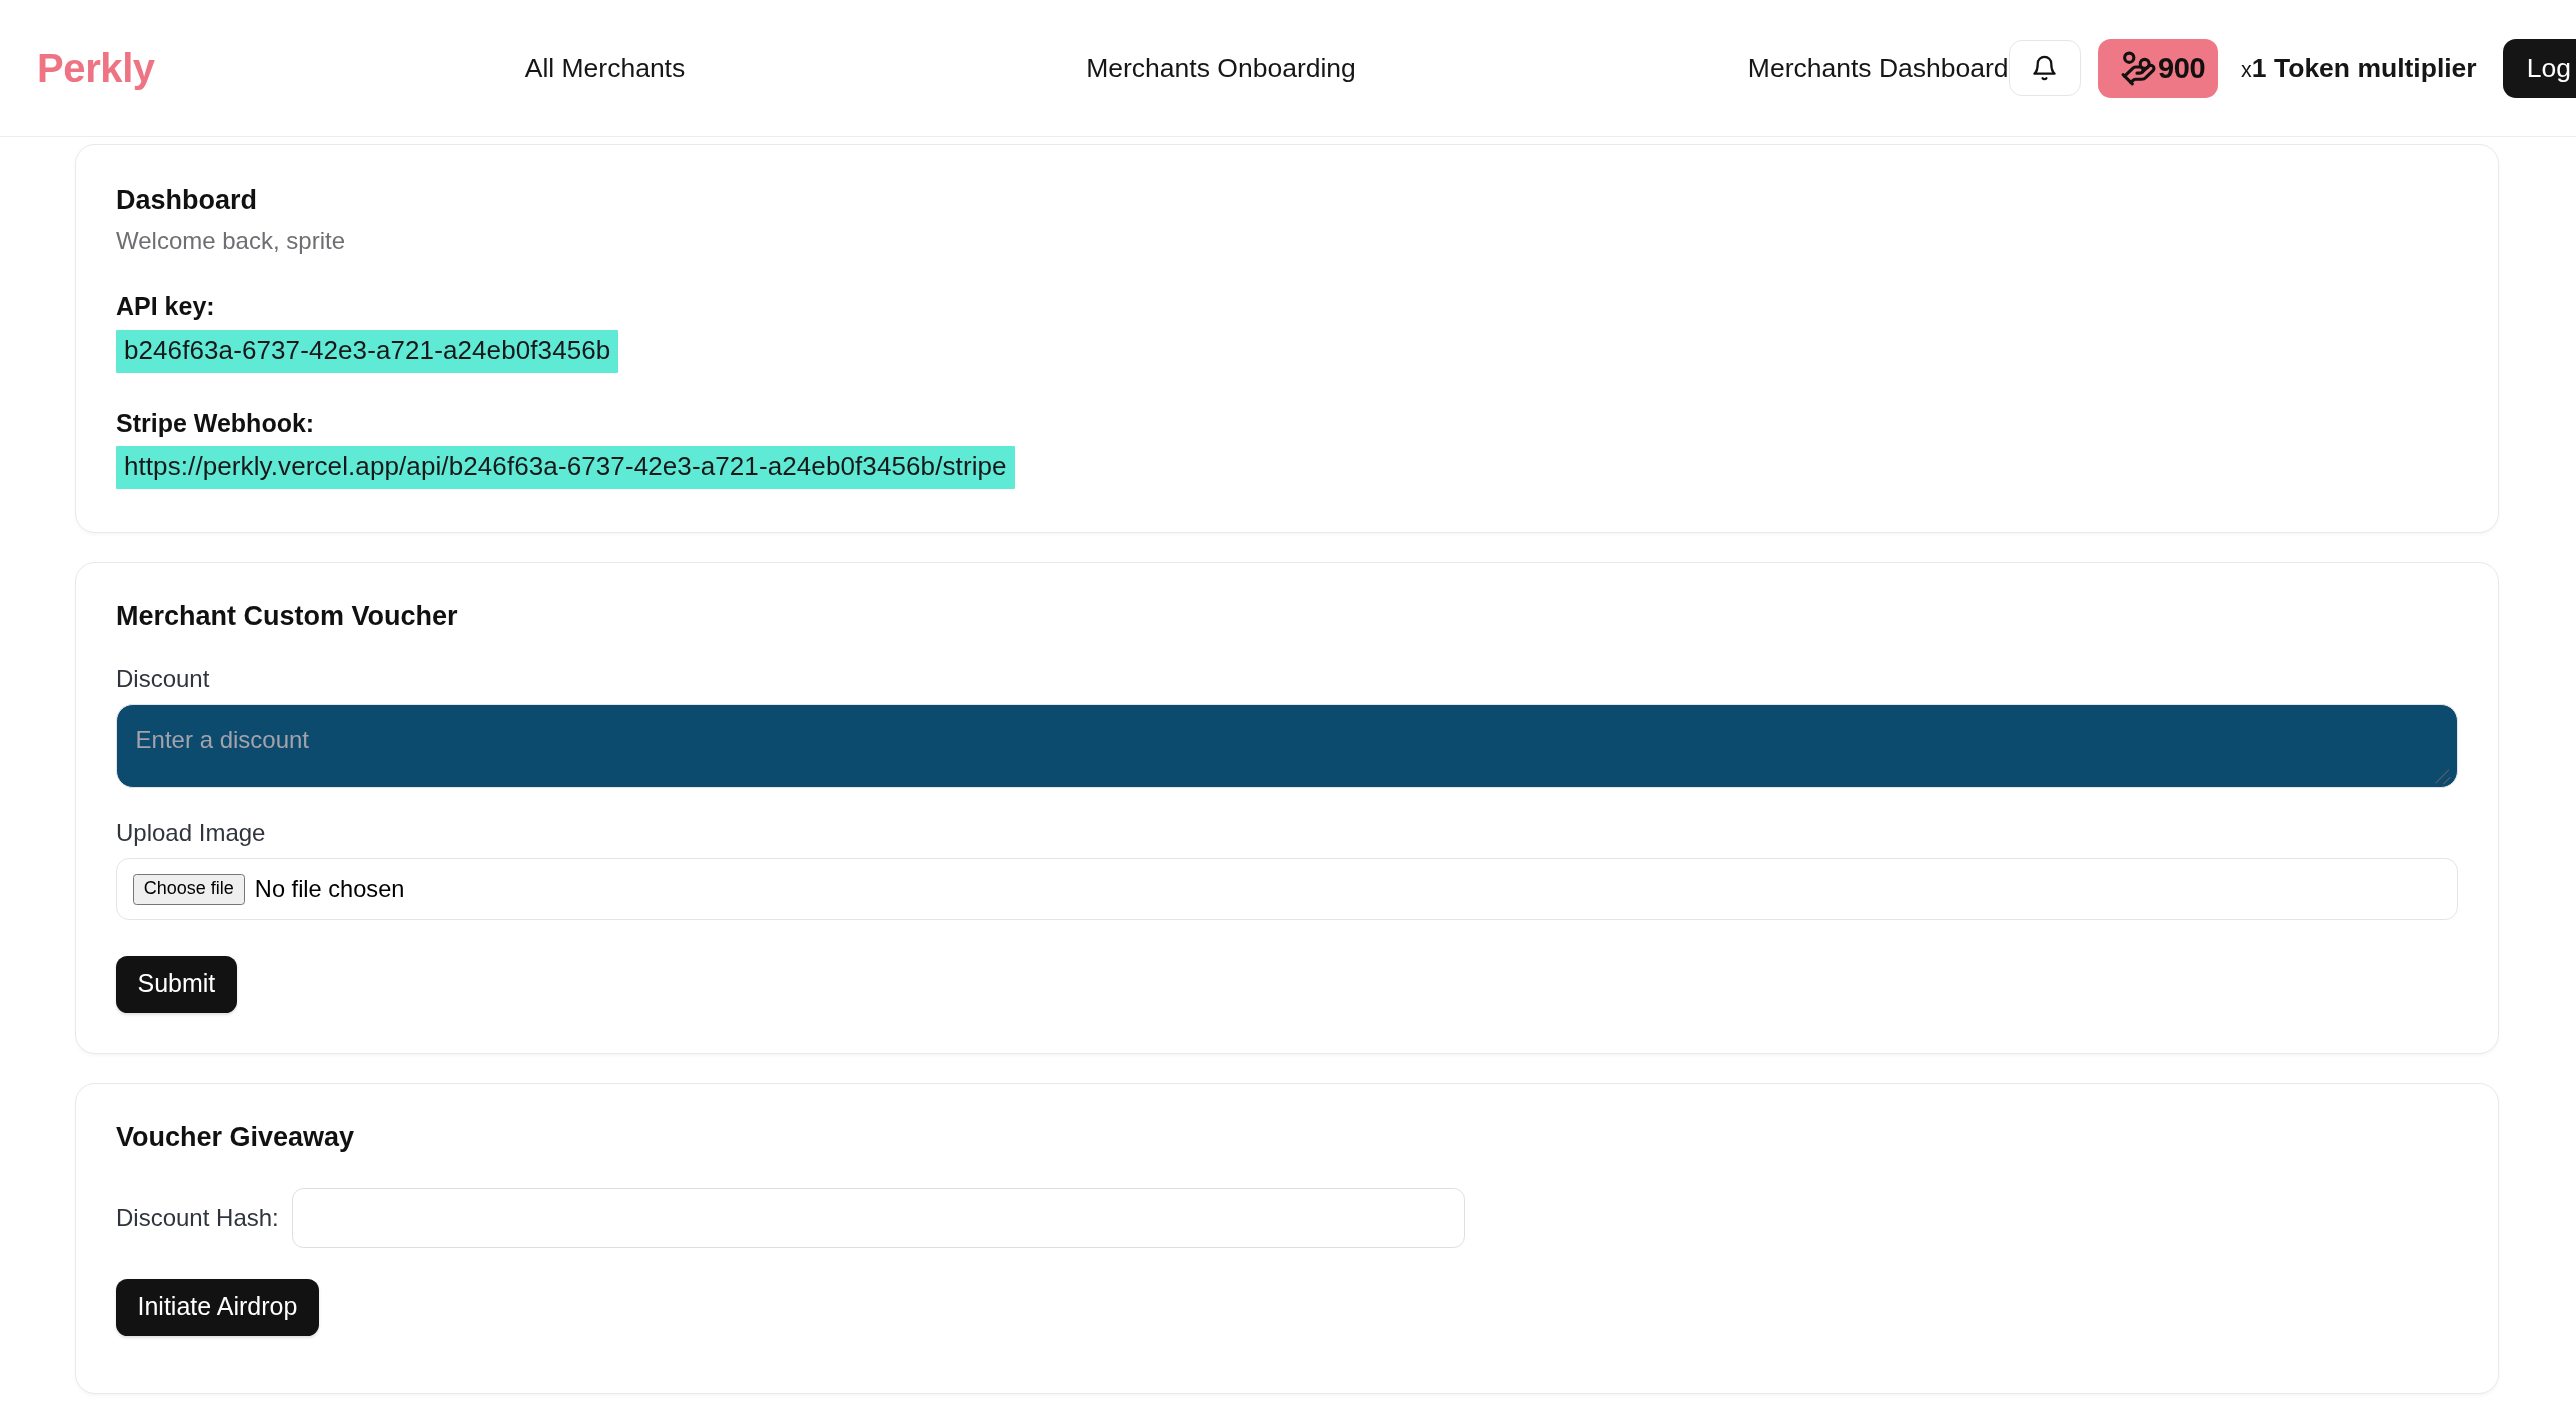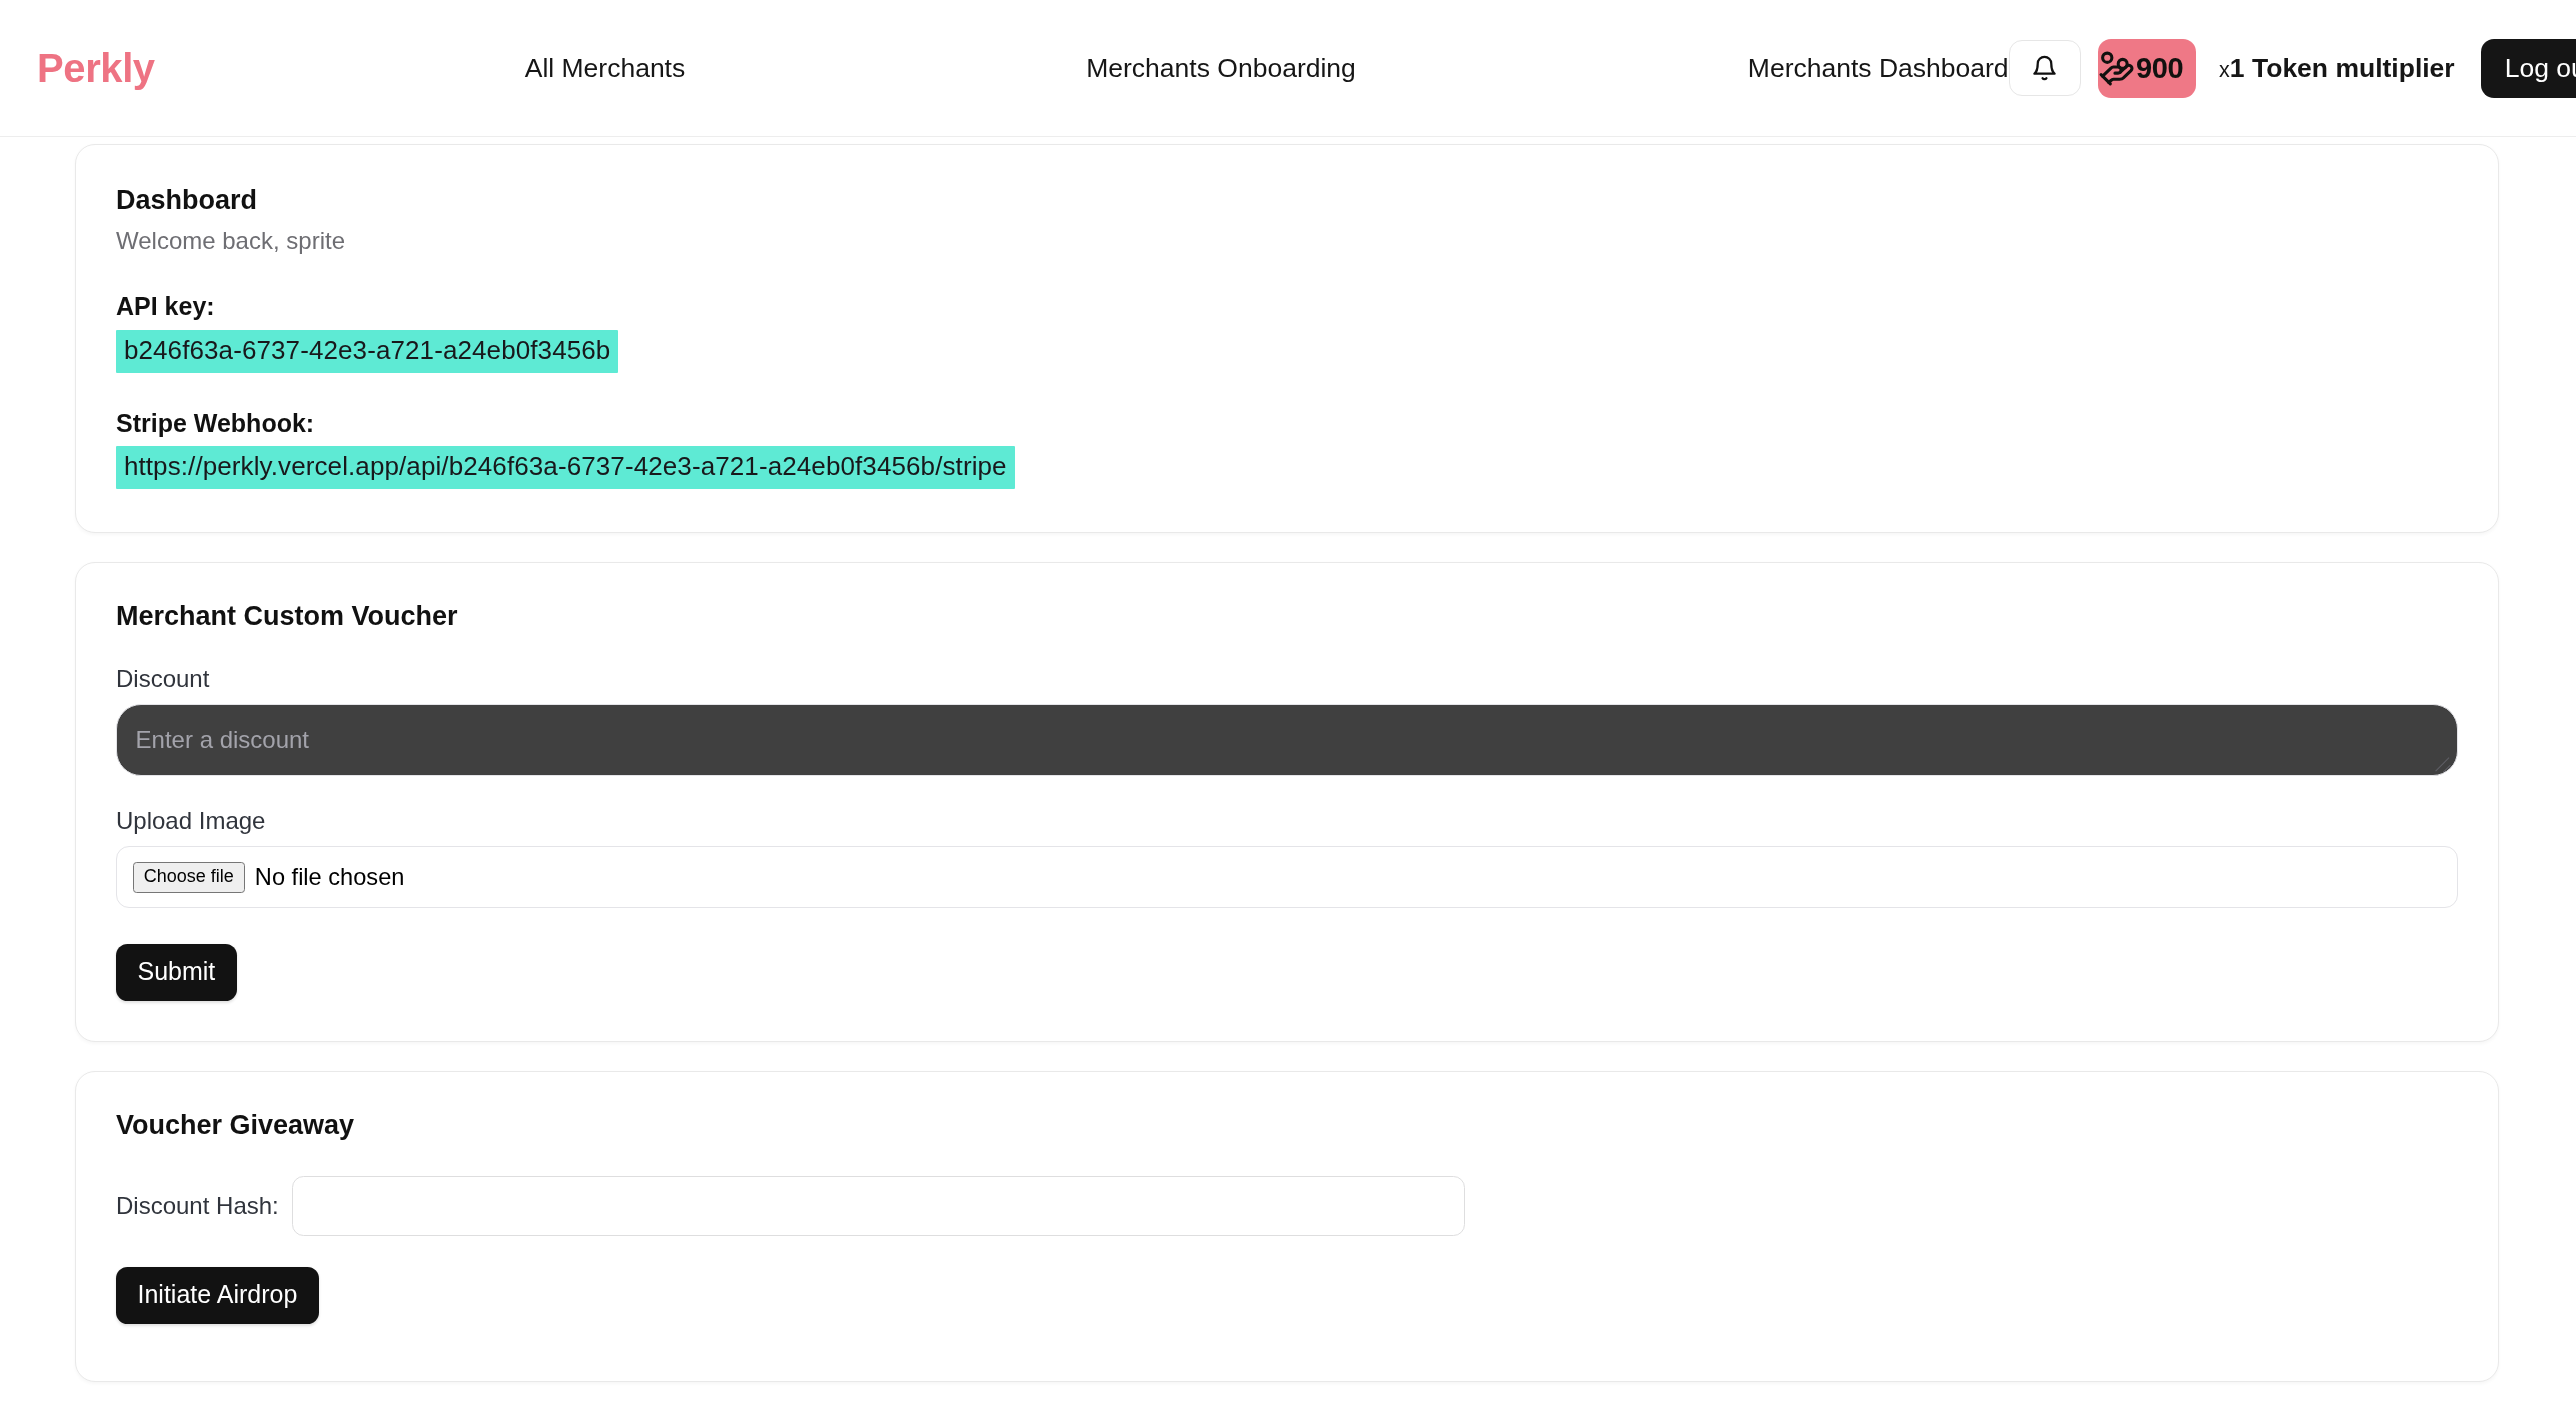--- a/index.html
+++ b/index.html
@@ -65,21 +65,21 @@
 
   .token-badge {
     margin-left: 17px;
     height: 59px;
     background: #ef7886;
     border-radius: 13px;
     display: flex;
     align-items: center;
     justify-content: center;
     gap: 1.4px;
-    padding: 0 13px 0 0;
+    padding: 0 13px 0 22px;
     cursor: pointer;
   }
   .token-badge svg { display: block; flex: 0 0 auto; }
   .token-amount {
     font-size: 29px;
     font-weight: 700;
     color: #12110f;
     line-height: 1;
     letter-spacing: -0.4px;
   }
@@ -162,24 +162,24 @@
   
   .form-label {
     font-size: 24px;
     color: #30343c;
     margin-top: 29px;
     line-height: 1.3;
   }
   .textarea-box {
     margin-top: 10px;
     width: 100%;
-    height: 72px;
+    height: 84px;
     border: 1.4px solid #e4e4e8;
-    border-radius: 25px;
-    background: #404040;
+    border-radius: 17px;
+    background: #0c4a6e;
     position: relative;
     overflow: hidden;
   }
   .textarea-placeholder {
     position: absolute;
     left: 18.6px; top: 18.6px;
     font-size: 24px;
     color: #a3a3ab;
     line-height: 1.3;
   }

